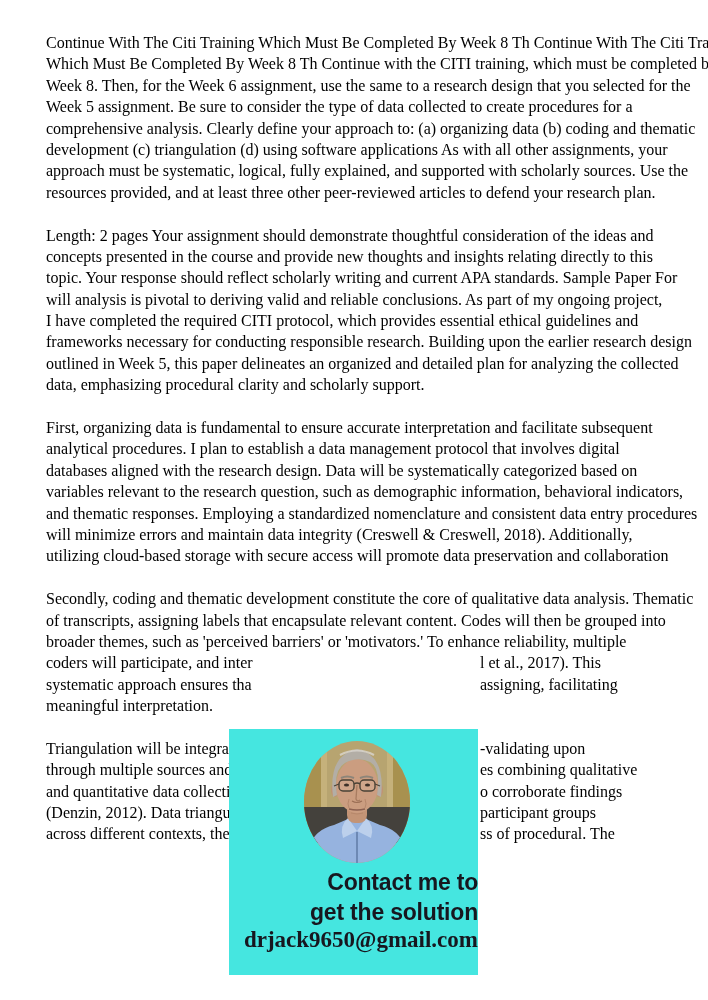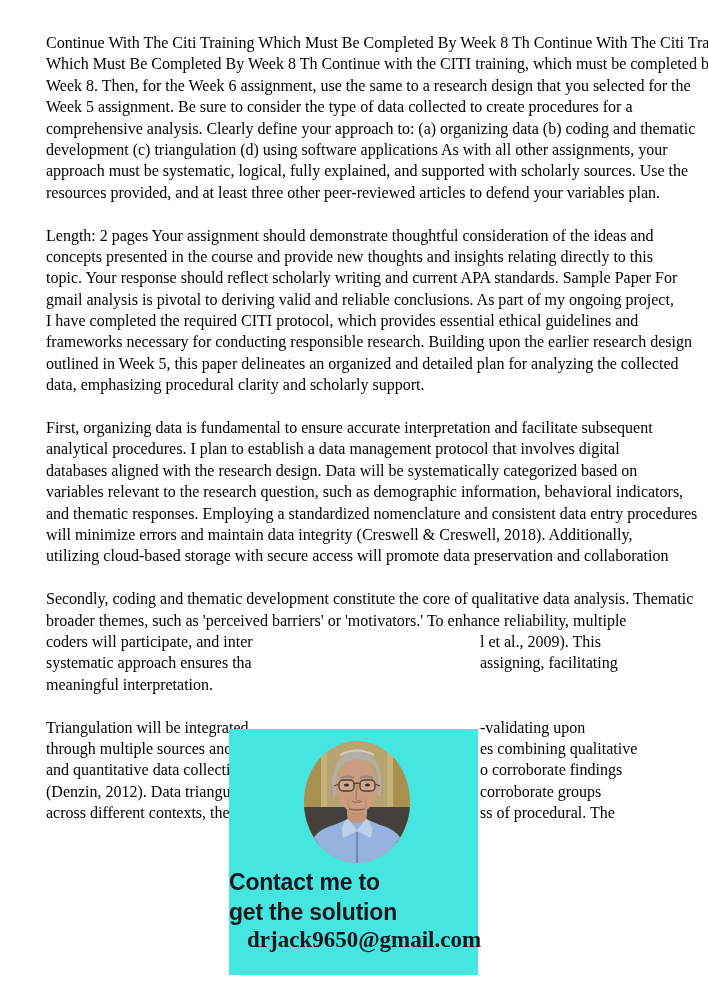--- a/index.html
+++ b/index.html
@@ -30,21 +30,21 @@
     position: absolute;
     left: 434px; top: 0;
   }
 
   
   .promo {
     position: absolute;
     left: 229px; top: 729px;
     width: 249px; height: 246px;
     z-index: 5;
-    text-align: left;
+    text-align: right;
   }
   .photo-wrap {
     position: absolute;
     left: 75px; top: 12px;
     width: 106px; height: 122px;
   }
   .headings {
     position: absolute;
     left: 0; top: 138px;
     width: 100%;
@@ -55,68 +55,68 @@
     letter-spacing: -0.2px;
   }
   .promo-email {
     position: absolute;
     left: 0; top: 196px;
     width: 100%;
     font-family: "Liberation Serif", serif;
     font-weight: 700;
     font-size: 23px;
     line-height: 30px;
-    padding-left: 18px;
   }
 </style>
 </head>
 <body>
 
 <div class="doc">
   <div class="para">
       <div class="line">Continue With The Citi Training Which Must Be Completed By Week 8 Th Continue With The Citi Training</div>
       <div class="line">Which Must Be Completed By Week 8 Th Continue with the CITI training, which must be completed by</div>
       <div class="line">Week 8. Then, for the Week 6 assignment, use the same to a research design that you selected for the</div>
       <div class="line">Week 5 assignment. Be sure to consider the type of data collected to create procedures for a</div>
       <div class="line">comprehensive analysis. Clearly define your approach to: (a) organizing data (b) coding and thematic</div>
       <div class="line">development (c) triangulation (d) using software applications As with all other assignments, your</div>
       <div class="line">approach must be systematic, logical, fully explained, and supported with scholarly sources. Use the</div>
-      <div class="line">resources provided, and at least three other peer-reviewed articles to defend your variables plan.</div>
+      <div class="line">resources provided, and at least three other peer-reviewed articles to defend your research plan.</div>
     </div>
   <div class="para">
       <div class="line">Length: 2 pages Your assignment should demonstrate thoughtful consideration of the ideas and</div>
       <div class="line">concepts presented in the course and provide new thoughts and insights relating directly to this</div>
       <div class="line">topic. Your response should reflect scholarly writing and current APA standards. Sample Paper For</div>
-      <div class="line">gmail analysis is pivotal to deriving valid and reliable conclusions. As part of my ongoing project,</div>
+      <div class="line">will analysis is pivotal to deriving valid and reliable conclusions. As part of my ongoing project,</div>
       <div class="line">I have completed the required CITI protocol, which provides essential ethical guidelines and</div>
       <div class="line">frameworks necessary for conducting responsible research. Building upon the earlier research design</div>
       <div class="line">outlined in Week 5, this paper delineates an organized and detailed plan for analyzing the collected</div>
       <div class="line">data, emphasizing procedural clarity and scholarly support.</div>
     </div>
   <div class="para">
       <div class="line">First, organizing data is fundamental to ensure accurate interpretation and facilitate subsequent</div>
       <div class="line">analytical procedures. I plan to establish a data management protocol that involves digital</div>
       <div class="line">databases aligned with the research design. Data will be systematically categorized based on</div>
       <div class="line">variables relevant to the research question, such as demographic information, behavioral indicators,</div>
       <div class="line">and thematic responses. Employing a standardized nomenclature and consistent data entry procedures</div>
       <div class="line">will minimize errors and maintain data integrity (Creswell &amp; Creswell, 2018). Additionally,</div>
       <div class="line">utilizing cloud-based storage with secure access will promote data preservation and collaboration</div>
     </div>
   <div class="para">
       <div class="line">Secondly, coding and thematic development constitute the core of qualitative data analysis. Thematic</div>
+      <div class="line">of transcripts, assigning labels that encapsulate relevant content. Codes will then be grouped into</div>
       <div class="line">broader themes, such as 'perceived barriers' or 'motivators.' To enhance reliability, multiple</div>
-      <div class="line"><span class="frag-left">coders will participate, and inter</span><span class="frag-right">l et al., 2009). This</span></div>
+      <div class="line"><span class="frag-left">coders will participate, and inter</span><span class="frag-right">l et al., 2017). This</span></div>
       <div class="line"><span class="frag-left">systematic approach ensures tha</span><span class="frag-right">assigning, facilitating</span></div>
       <div class="line">meaningful interpretation.</div>
     </div>
   <div class="para">
       <div class="line"><span class="frag-left">Triangulation will be integrated</span><span class="frag-right">-validating upon</span></div>
       <div class="line"><span class="frag-left">through multiple sources and me</span><span class="frag-right">es combining qualitative</span></div>
       <div class="line"><span class="frag-left">and quantitative data collection</span><span class="frag-right">o corroborate findings</span></div>
-      <div class="line"><span class="frag-left">(Denzin, 2012). Data triangulati</span><span class="frag-right">corroborate groups</span></div>
+      <div class="line"><span class="frag-left">(Denzin, 2012). Data triangulati</span><span class="frag-right">participant groups</span></div>
       <div class="line"><span class="frag-left">across different contexts, thereb</span><span class="frag-right">ss of procedural. The</span></div>
     </div>
 </div>
 
 <div class="promo" style="background: rgb(69, 230, 224); color: rgb(23, 23, 31);">
   <div class="photo-wrap">
     <svg width="106" height="122" viewBox="0 0 106 122" aria-hidden="true">
       <defs>
         <clipPath id="ovalClip">
             <ellipse cx="53" cy="61" rx="53" ry="61"></ellipse>

